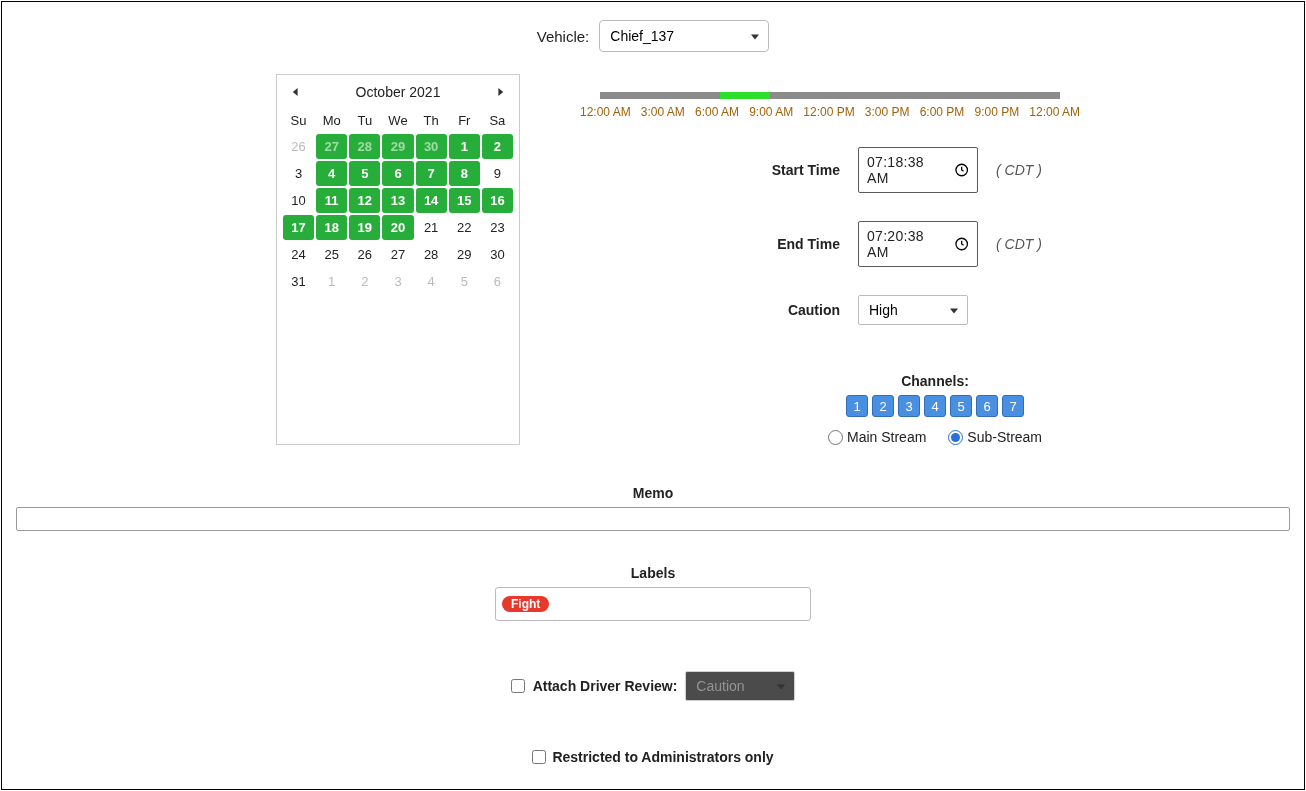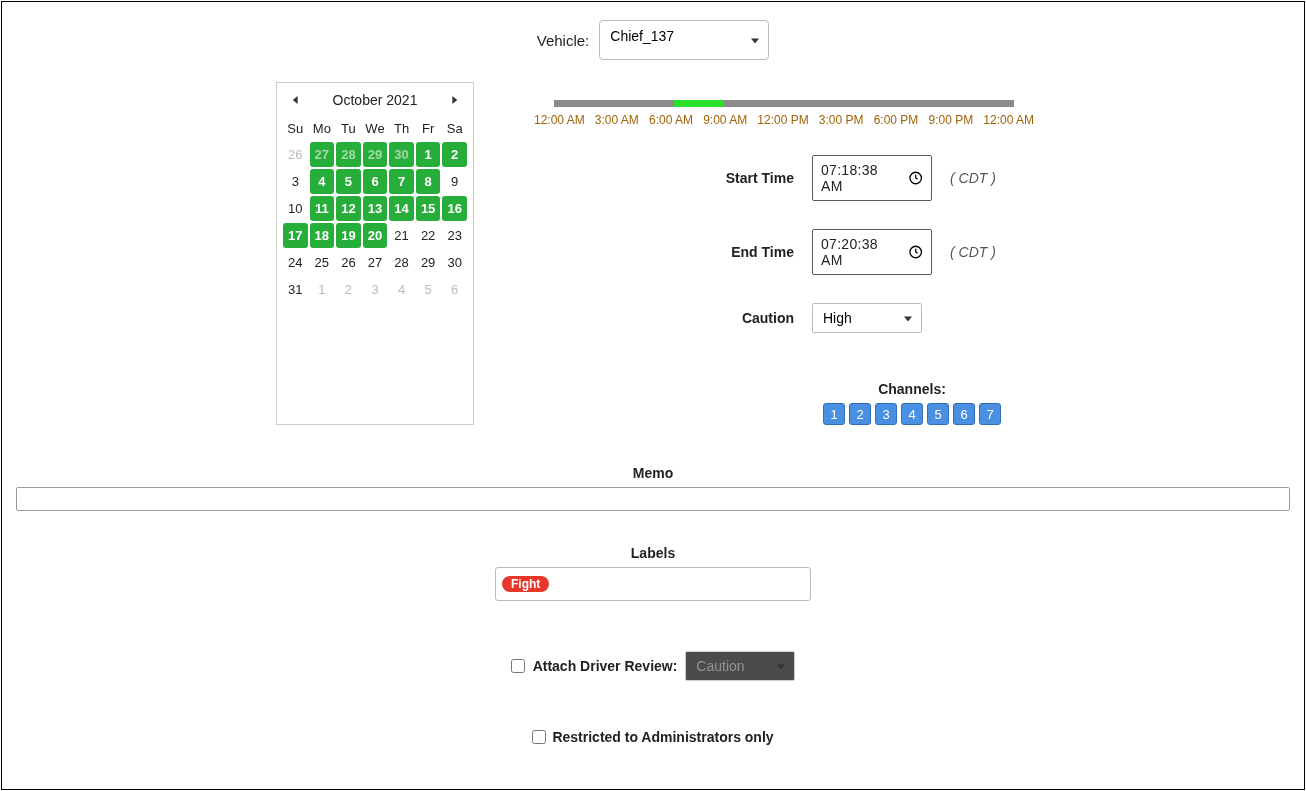--- a/index.html
+++ b/index.html
@@ -1,25 +1,25 @@
 <!DOCTYPE html>
 <html><head>
 <meta charset="utf-8">
 <style>
 * { box-sizing: border-box; margin: 0; padding: 0; }
 body { font-family: "Segoe UI", Arial, sans-serif; font-size: 14px; color: #222; background: #fff; }
 .page-frame { border: 1px solid #000; width: 1304px; height: 789px; margin: 1px; position: relative; padding: 18px 14px; }
 .top-row { display: flex; justify-content: center; align-items: center; gap: 10px; margin-bottom: 22px; }
 .top-row label { font-size: 15px; }
 .select-wrap { position: relative; display: inline-block; }
-.select-wrap select { appearance: none; -webkit-appearance: none; background: #fff; border: 1px solid #bbb; border-radius: 4px; padding: 7px 34px 15px 10px; font-size: 14px; min-width: 170px; }
+.select-wrap select { appearance: none; -webkit-appearance: none; background: #fff; border: 1px solid #bbb; border-radius: 4px; padding: 7px 34px 7px 10px; font-size: 14px; min-width: 170px; }
 .caret { position: absolute; right: 10px; top: 50%; transform: translateY(-50%); pointer-events: none; }
 .caret svg { width: 8px; height: 8px; fill: #333; }
 .mid-row { display: flex; gap: 60px; padding: 0 0 0 260px; }
-.calendar { border: 1px solid #ccc; width: 198px; font-size: 13px; padding-bottom: 20px;}
+.calendar { border: 1px solid #ccc; width: 244px; font-size: 13px; padding-bottom: 20px;}
 .cal-header { display: flex; align-items: center; justify-content: space-between; padding: 8px 10px; }
 .cal-nav { width: 18px; height: 18px; display: flex; align-items: center; justify-content: center; cursor: pointer; }
 .cal-nav svg { width: 8px; height: 10px; fill: #333; }
 .cal-title { font-size: 14px; }
 .cal-grid { display: grid; grid-template-columns: repeat(7, 1fr); gap: 2px 2px; padding: 0 6px; }
 .dow { text-align: center; padding: 4px 0; font-size: 13px; }
 .day { text-align: center; padding: 5px 0; font-size: 13px; border-radius: 3px; cursor: pointer; }
 .day.muted { color: #bbb; }
 .day.avail { background: #27ae3a; color: #fff; font-weight: 600; }
 .day.avail.dim { background: #27ae3a; color: rgba(255,255,255,0.55); }
@@ -206,20 +206,30 @@
         <div class="channels-title">Channels:</div>
         <div class="ch-row" id="ch-row">
             <div class="ch">1</div>
             <div class="ch">2</div>
             <div class="ch">3</div>
             <div class="ch">4</div>
             <div class="ch">5</div>
             <div class="ch">6</div>
             <div class="ch">7</div>
           </div>
+        <div class="stream-row">
+          <label class="radio-wrap">
+            <input type="radio" name="stream" style="">
+            <span>Main Stream</span>
+          </label>
+          <label class="radio-wrap">
+            <input type="radio" name="stream" checked="" style="">
+            <span>Sub-Stream</span>
+          </label>
+        </div>
       </div>
     </div>
   </div>
 
   <div class="memo-block">
     <span class="lbl">Memo</span>
     <input class="memo-input" type="text" value="" style="">
   </div>
 
   <div class="labels-row">

